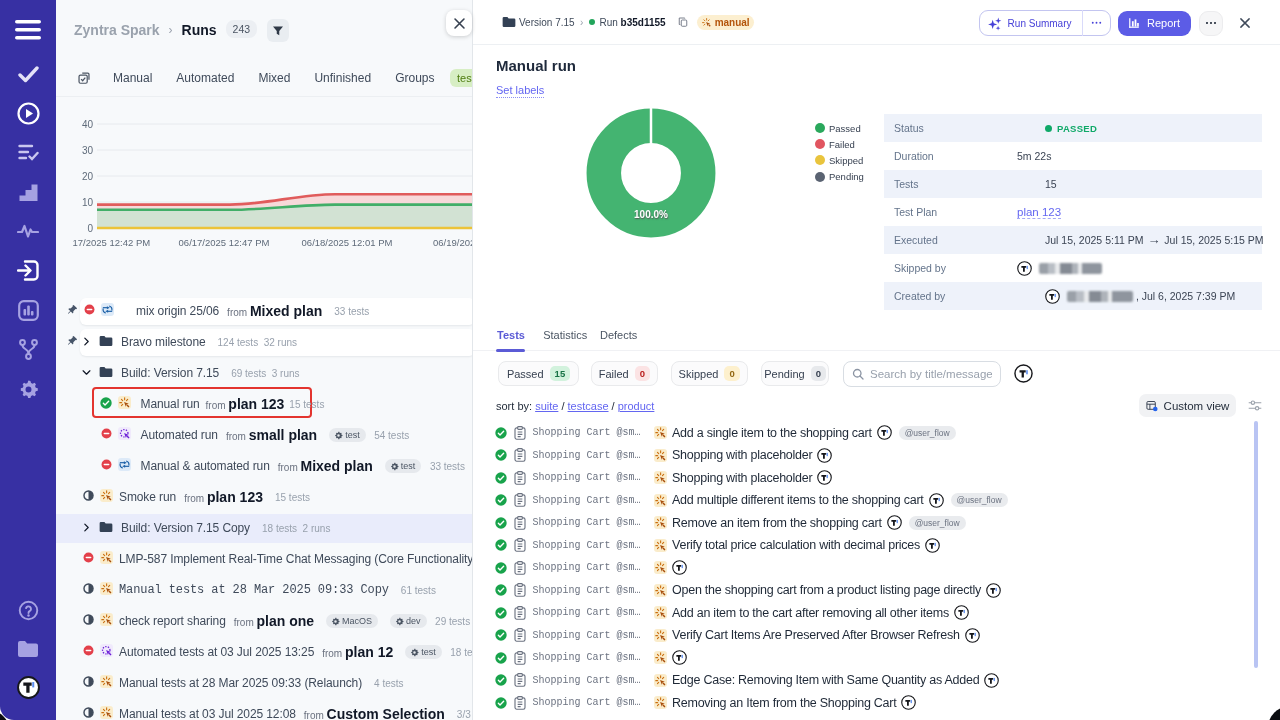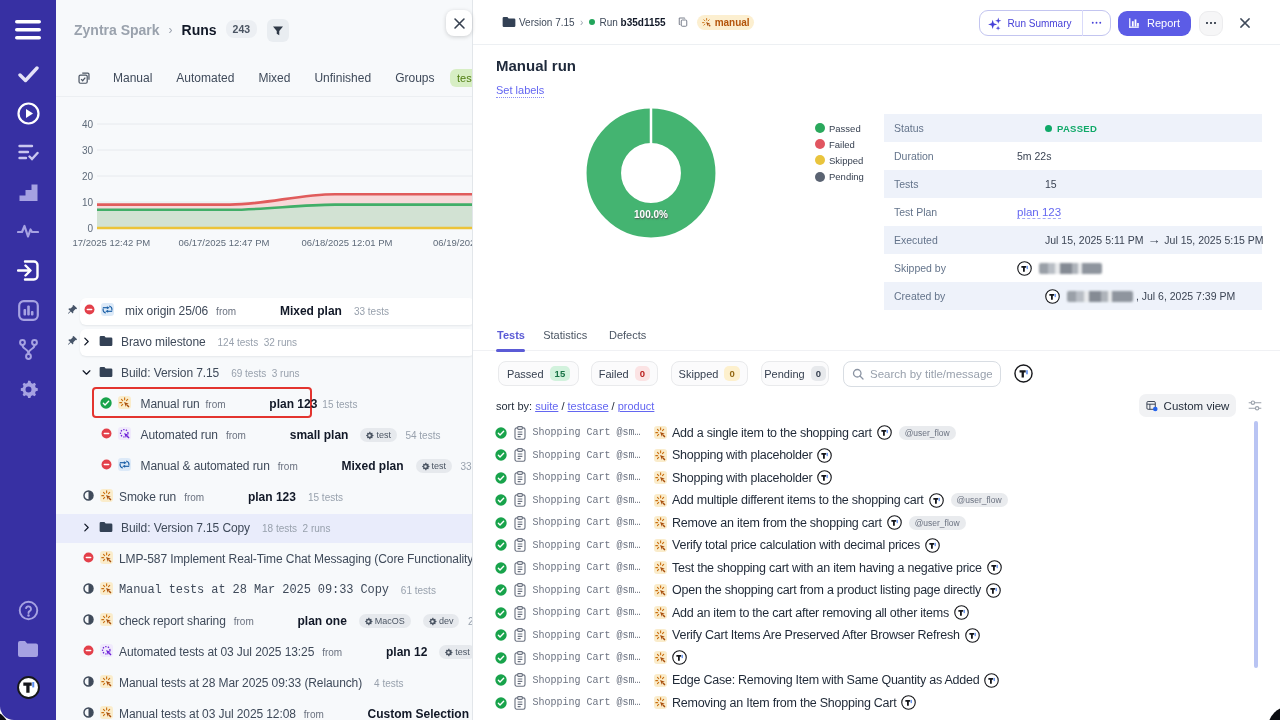--- a/index.html
+++ b/index.html
@@ -8,35 +8,35 @@
 
 #sidebar { position:absolute; left:0; top:0; width:56px; height:720px; background:#3730a3; border-bottom-left-radius:14px; }
 #sidebar svg { display:block; }
 .sic { position:absolute; left:0; width:56px; display:flex; justify-content:center; }
 
 #lp { position:absolute; left:56px; top:0; width:417px; height:720px; background:#f7f9fb; border-right:1px solid #e2e6ea; overflow:hidden; }
 #lp-head { position:absolute; left:0; top:0; width:100%; height:60px; }
 .crumb-dim { color:#9aa2ad; font-size:14px; font-weight:700; }
 .crumb-sep { color:#9ca3af; font-size:12px; padding:0 9px; }
 .crumb-strong { color:#111827; font-size:14px; font-weight:700; }
-.badge243 { display:inline-block; background:#eceff3; color:#4b5563; font-size:10.5px; border-radius:8px; padding:3px 7px; margin-left:9px; position:relative; top:-1px;font-weight:bold;}
+.badge243 { display:inline-block; background:#eceff3; color:#4b5563; font-size:10.5px; border-radius:8px; padding:3px 7px; margin-left:9px; position:relative; top:-1px;}
 #filterbtn { position:absolute; left:211px; top:19px; width:22px; height:23px; background:#e9edf1; border-radius:6px; display:flex; align-items:center; justify-content:center; }
 #searchbox { position:absolute; left:245px; top:18px; width:155px; height:26px; background:#fff; border:1px solid #d8dde3; border-radius:8px; display:flex; align-items:center; padding:0 8px; color:#99a1ad; font-size:12px; }
 #lp-tabs { position:absolute; left:0; top:60px; width:100%; height:37px; border-bottom:1px solid #eceff2; display:flex; align-items:center; font-size:12px; color:#3f4a5a; }
 #lp-tabs .t { margin-right:24px; }
 .chip-green { background:#d7eec4; color:#4d7c0f; font-size:11px; padding:3px 7px; border-radius:6px; }
 
 #xcard { position:absolute; left:446px; top:10px; width:26px; height:26px; background:#fff; border-radius:8px 8px 8px 8px; box-shadow:0 1px 4px rgba(0,0,0,.18); display:flex; align-items:center; justify-content:center; z-index:5; }
 
 .trow { position:absolute; left:0; width:417px; height:29px; display:flex; align-items:center; font-size:12px; color:#3f4a5a; }
 .trow .card { position:absolute; left:24px; right:-2px; top:1px; bottom:1px; background:#fff; border-radius:6px; box-shadow:0 1px 2px rgba(16,24,40,.08); }
 .trow > * { position:relative; }
 .tname { color:#3f4a5a; font-size:12px; white-space:nowrap; letter-spacing:-0.1px; }
 .tfrom { color:#6b7280; font-size:10px; margin-left:8px; white-space:nowrap;}
-.tfrom b { color:#111827; font-size:12px;margin-left:41px; }
+.tfrom b { color:#111827; font-size:14px; }
 .tcount { color:#98a1ad; font-size:10px; margin-left:12px; white-space:nowrap;}
 .gchip + .tcount { margin-left:8.5px; }
 .gchip { display:inline-flex; align-items:center; gap:2px; background:#e6e9ed; border-radius:8px; color:#4b5563; font-size:9px; padding:2px 6px 2px 5px; margin-left:12px; }
 .hl { background:#e9ecfb; }
 
 #rp { position:absolute; left:473px; top:0; width:807px; height:720px; background:#fff; }
 #rp-head { position:absolute; left:0; top:0; width:100%; height:45px; border-bottom:1px solid #edf0f3; display:flex; align-items:center; }
 .rcrumb { display:flex; align-items:center; margin-left:29px; font-size:10px; color:#3f4a5a; }
 .chip-manual { display:inline-flex; align-items:center; gap:3px; background:#fcefd0; border-radius:8px; padding:2px 4px; color:#b4540a; font-weight:700; font-size:10px; }
 .btn-outline { display:inline-flex; align-items:center; height:26px; border:1px solid #c3c5f0; border-radius:9px; background:#fff; color:#4741d8; font-size:12px; font-weight:400; }
@@ -249,21 +249,21 @@
               <rect width="20" height="20" rx="5" fill="#ddeaf8"></rect>
               <g stroke="#1e62a8" stroke-width="1.8" fill="none">
                 <path d="M2.8 7.2 H9.5"></path>
                 <path d="M12.5 4.6 a5.2 5.2 0 0 1 4 7"></path>
                 <path d="M17.2 12.8 H10.5"></path>
                 <path d="M7.5 15.4 a5.2 5.2 0 0 1-4-7"></path>
               </g>
               <path d="M9 4.9 L13.5 7.2 L9 9.5 Z" fill="#1e62a8"></path>
               <path d="M11 10.5 L6.5 12.8 L11 15.1 Z" fill="#1e62a8"></path>
             </svg></span>
-      <span class="tname" style="margin-left:11px;">mix origin 25/06</span>
+      <span class="tname" style="margin-left:22px;">mix origin 25/06</span>
           <span class="tfrom">from <b>Mixed plan</b></span>
           <span class="tcount">33 tests</span>
     </div>
 
     <div class="trow" style="top:327.5px;">
       <div class="card"></div>
       <span style="margin-left:11px;"><svg width="11" height="11" viewBox="0 0 24 24">
               <path fill="#475569" d="M14.5 2 L22 9.5 L20.2 11.3 L18.6 10.8 L13.8 15.6 C14.3 17.6 13.8 19.3 12.6 20.8 L8.2 16.4 L3.2 21.4 L2.1 20.3 L7.1 15.3 L2.7 10.9 C4.2 9.7 5.9 9.2 7.9 9.7 L12.7 4.9 L12.2 3.3 Z"></path>
             </svg></span>
       <span style="margin-left:4px;"><svg width="9" height="9" viewBox="0 0 16 16">
@@ -656,21 +656,21 @@
               <rect x="15.4" y="7.8" width="2" height="5.2" fill="#5b8def"></rect>
             </svg>
             <span class="blurname" style="width:66px;"></span>
             <span>&nbsp;, Jul 6, 2025 7:39 PM</span>
           </span>
         </div>
   </div>
   <div id="rtabs">
     <span class="rt" style="left:24px; color:#5b5bd6; font-weight:700;">Tests</span>
     <span class="rt" style="left:70.2px; color:#4b5563;">Statistics</span>
-    <span class="rt" style="left:136px; color:#4b5563;">Defects</span>
+    <span class="rt" style="left:127px; color:#4b5563;">Defects</span>
     <span style="position:absolute; left:23px; top:25px; width:29px; height:2.5px; background:#5b5bd6; border-radius:2px;"></span>
   </div>
   <div id="fchips">
     <div class="fchip" style="left:24.7px; width:81.7px;">Passed<span class="fbadge" style="background:#d2f2dd; color:#177245;">15</span></div>
     <div class="fchip" style="left:118px; width:66.6px;">Failed<span class="fbadge" style="background:#fbe3e4; color:#b91c1c;">0</span></div>
     <div class="fchip" style="left:197.5px; width:77.3px;">Skipped<span class="fbadge" style="background:#fdf0cd; color:#936711;">0</span></div>
     <div class="fchip" style="left:287.7px; width:68.8px;">Pending<span class="fbadge" style="background:#e7e9ec; color:#374151;">0</span></div>
     <div style="position:absolute; left:370px; top:361px; width:158px; height:26px; background:#fff; border:1px solid #d8dde3; border-radius:8px; display:flex; align-items:center; padding:0 8px; color:#99a1ad; font-size:11.5px;">
       <svg width="12" height="12" viewBox="0 0 24 24" style="margin-right:6px; flex:none;">
             <circle cx="10.5" cy="10.5" r="7.5" fill="none" stroke="#8b94a3" stroke-width="2.6"></circle>
@@ -946,21 +946,20 @@
                 <path d="M10.2 2.8 V5.6"></path>
                 <path d="M14.9 5.1 L13 7"></path>
                 <path d="M5.3 5.1 L7.2 7"></path>
                 <path d="M2.8 10.2 H5.6"></path>
                 <path d="M5.3 14.9 L7.2 13"></path>
               </g>
               <path d="M9.3 9.3 L16.6 12.1 L13.2 13.2 L12.1 16.6 Z" fill="#a84e0b"></path>
               <path d="M13.9 13.9 L16.8 16.8" stroke="#a84e0b" stroke-width="2.2"></path>
             </svg>
           </span>
-          <span class="title">Test the shopping cart with an item having a negative price</span>
           <svg width="15" height="15" viewBox="0 0 24 24" style="margin-left:5px;">
             <circle cx="12" cy="12" r="10.8" fill="#fff" stroke="#16171b" stroke-width="1.8"></circle>
             <path d="M7 7.8 H14.8 V10.6 H12.5 V17 H9.6 V10.6 H7 Z" fill="#16171b"></path>
             <rect x="15.4" y="7.8" width="2" height="5.2" fill="#5b8def"></rect>
           </svg>
         </div>
 <div class="tl" style="top:579.0px; padding-left:21.5px;">
           <svg width="12" height="12" viewBox="0 0 20 20">
             <circle cx="10" cy="10" r="9.5" fill="#18a34b"></circle>
             <path d="M5.6 10.4 L8.4 13.2 L14.4 7.2" stroke="#fff" stroke-width="2.3" fill="none" stroke-linecap="round" stroke-linejoin="round"></path>

